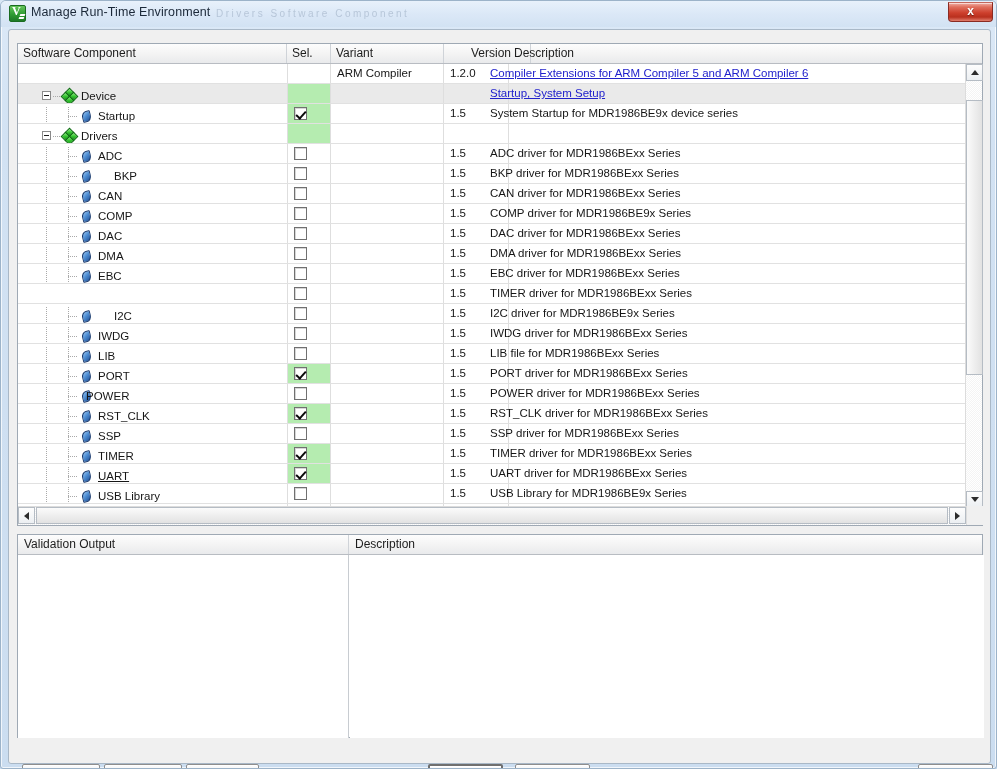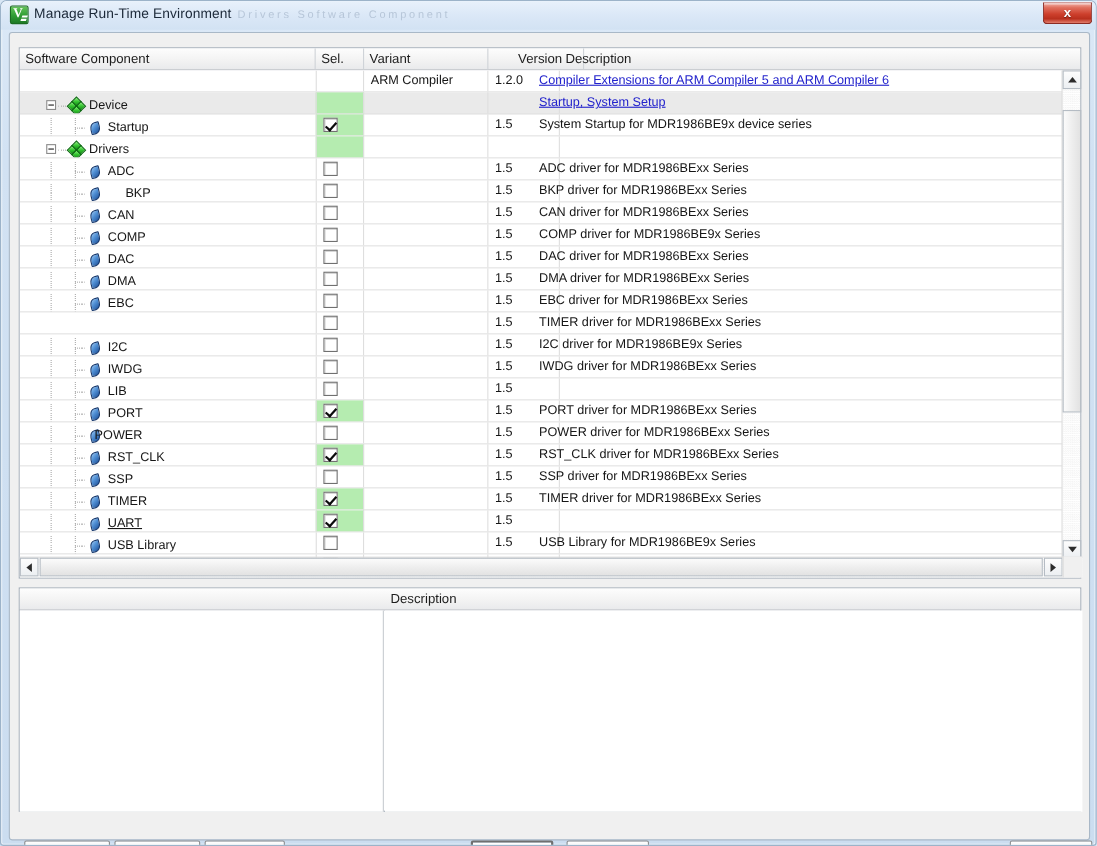--- a/index.html
+++ b/index.html
@@ -532,21 +532,21 @@
             <div class="cell c-version">1.5</div>
             <div class="cell c-desc">TIMER driver for MDR1986BExx Series</div>
           </div>
           <div class="row">
             <div class="cell c-name">
               <div class="tname">
                 <div class="guide" style="left: 28px;"></div>
                 <div class="guide" style="left: 50px;"></div>
                 <div class="elbow" style="left: 50px; width: 9px;"></div>
                 <div class="ico-leaf" style="left: 64px;"></div>
-                <span class="lbl" style="left: 80px;">I2C</span>
+                <span class="lbl" style="left: 96px;">I2C</span>
               </div>
             </div>
             <div class="cell c-sel">
               <span class="cbox"></span>
             </div>
             <div class="cell c-variant"></div>
             <div class="cell c-version">1.5</div>
             <div class="cell c-desc">I2C driver for MDR1986BE9x Series</div>
           </div>
           <div class="row">
@@ -574,20 +574,21 @@
                 <div class="elbow" style="left: 50px; width: 9px;"></div>
                 <div class="ico-leaf" style="left: 64px;"></div>
                 <span class="lbl" style="left: 80px;">LIB</span>
               </div>
             </div>
             <div class="cell c-sel">
               <span class="cbox"></span>
             </div>
             <div class="cell c-variant"></div>
             <div class="cell c-version">1.5</div>
+            <div class="cell c-desc">LIB file for MDR1986BExx Series</div>
           </div>
           <div class="row">
             <div class="cell c-name">
               <div class="tname">
                 <div class="guide" style="left: 28px;"></div>
                 <div class="guide" style="left: 50px;"></div>
                 <div class="elbow" style="left: 50px; width: 9px;"></div>
                 <div class="ico-leaf" style="left: 64px;"></div>
                 <span class="lbl" style="left: 80px;">PORT</span>
               </div>
@@ -675,20 +676,21 @@
                 <div class="elbow" style="left: 50px; width: 9px;"></div>
                 <div class="ico-leaf" style="left: 64px;"></div>
                 <span class="lbl" style="left: 80px; text-decoration: underline;">UART</span>
               </div>
             </div>
             <div class="cell c-sel green">
               <span class="cbox checked"></span>
             </div>
             <div class="cell c-variant"></div>
             <div class="cell c-version">1.5</div>
+            <div class="cell c-desc">UART driver for MDR1986BExx Series</div>
           </div>
           <div class="row">
             <div class="cell c-name">
               <div class="tname">
                 <div class="guide" style="left: 28px;"></div>
                 <div class="guide" style="left: 50px;"></div>
                 <div class="elbow" style="left: 50px; width: 9px;"></div>
                 <div class="ico-leaf" style="left: 64px;"></div>
                 <span class="lbl" style="left: 80px;">USB Library</span>
               </div>
@@ -733,20 +735,21 @@
         <div id="tree-hthumb"></div>
         <div class="hsb-btn right">
             <span class="hsb-arrow"></span>
           </div>
         <div id="corner-box"></div>
       </div>
     </div>
 
     <div id="bottom-panel">
       <div id="bottom-head">
+        <div id="val-head">Validation Output</div>
         <div id="desc-head">Description</div>
       </div>
       <div id="val-body"></div>
       <div id="desc-body"></div>
     </div>
 
     <button class="btn" id="btn-resolve">Resolve</button>
     <button class="btn" id="btn-select-packs">Select Packs</button>
     <button class="btn" id="btn-details">Details</button>
     <button class="btn default" id="btn-ok">OK</button>

